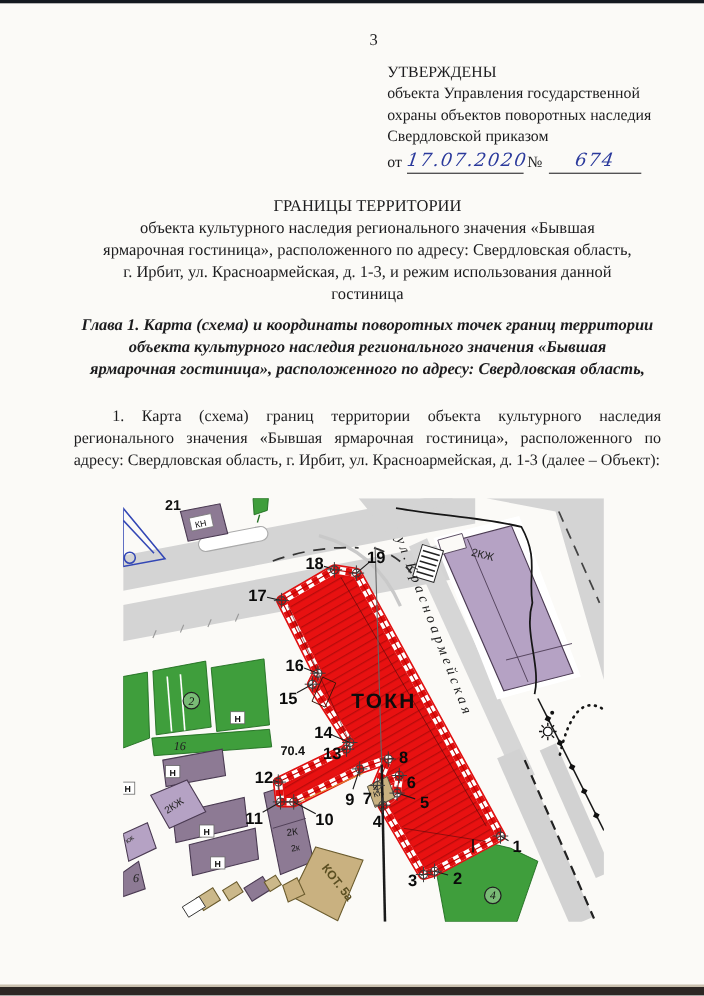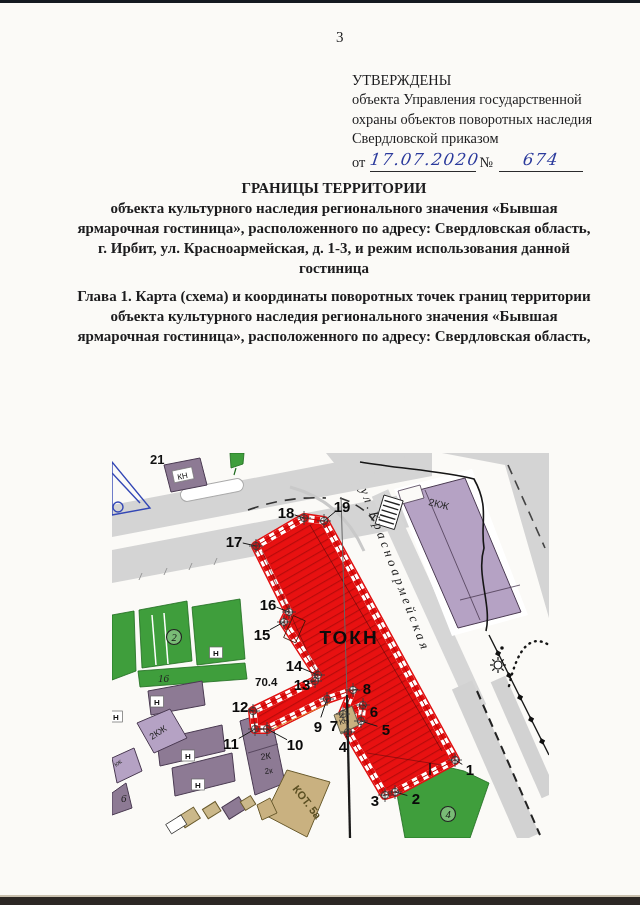--- a/index.html
+++ b/index.html
@@ -5,31 +5,31 @@
   html,body{margin:0;padding:0;background:#888;}
   .page{
     position:relative; width:640px; height:905px; margin:0 auto;
     background:#fbfaf7; overflow:hidden;
     font-family:"Liberation Serif", serif; color:#1c1c1e;
   }
   .edge-top{position:absolute;top:0;left:0;right:0;height:3px;background:#141920;}
   .edge-bottom{position:absolute;bottom:0;left:0;right:0;height:10px;
     background:linear-gradient(#c9c0ae 0,#c9c0ae 2px,#2c2724 2px);}
   .page-num{position:absolute;top:29px;left:336px;font-size:15px;}
-  .approval{position:absolute;top:57px;left:352px;width:262px;font-size:14.4px;line-height:19.4px;margin-top:14px;}
+  .approval{position:absolute;top:57px;left:352px;width:262px;font-size:14.4px;line-height:19.4px;}
   .date-row{margin-top:3px;white-space:nowrap;}
   .uline{display:inline-block;border-bottom:1.4px solid #2a2a2c;text-align:center;height:19px;vertical-align:bottom;}
   .u1{width:106px;margin:0 3px 0 5px;}
   .u2{width:84px;margin-left:6px;}
   .hw{font-style:italic;color:#2b3a9c;font-size:16.5px;letter-spacing:1.5px;
       position:relative;top:-2px;display:inline-block;transform:skewX(-8deg);font-family:"DejaVu Serif",serif;}
   .title-block{position:absolute;top:178px;left:34px;width:600px;text-align:center;
-      font-weight:bold;font-size:15px;line-height:20px;}
+      font-weight:normal;font-size:15px;line-height:20px;}
   .chapter-block{position:absolute;top:286px;left:34px;width:600px;text-align:center;
-      font-weight:bold;font-size:15px;line-height:20px;}
+      font-weight:bold;font-size:15px;line-height:20px;font-style:italic;}
   .para1{position:absolute;top:369px;left:67px;width:534px;margin:0;
       font-size:14.6px;line-height:20.2px;text-align:justify;text-indent:35px;}
   .map-wrap{position:absolute;top:453px;left:112px;width:437px;height:385px;}
   .map-wrap svg{display:block;width:437px;height:385px;}
 </style>
 </head>
 <body>
 
 <div class="page">
   <div class="edge-top"></div>
@@ -53,20 +53,21 @@
     <div>г. Ирбит, ул. Красноармейская, д. 1-3, и режим использования данной</div>
     <div>гостиница</div>
   </div>
 
   <div class="chapter-block">
     <div>Глава 1. Карта (схема) и координаты поворотных точек границ территории</div>
     <div>объекта культурного наследия регионального значения «Бывшая</div>
     <div>ярмарочная гостиница», расположенного по адресу: Свердловская область,</div>
   </div>
 
+  <p class="para1">1. Карта (схема) границ территории объекта культурного наследия регионального значения «Бывшая ярмарочная гостиница», расположенного по адресу: Свердловская область, г. Ирбит, ул. Красноармейская, д. 1-3 (далее – Объект):</p>
 
   <div class="map-wrap">
     <svg id="map-svg" viewBox="0 0 437 385">
       <defs>
         <pattern id="redhatch" patternUnits="userSpaceOnUse" width="7" height="7" patternTransform="rotate(60)">
           <rect width="7" height="7" fill="#e81111"></rect>
           <line x1="0" y1="0" x2="0" y2="7" stroke="#b80b0b" stroke-width="2.4"></line>
         </pattern>
       </defs>
 

